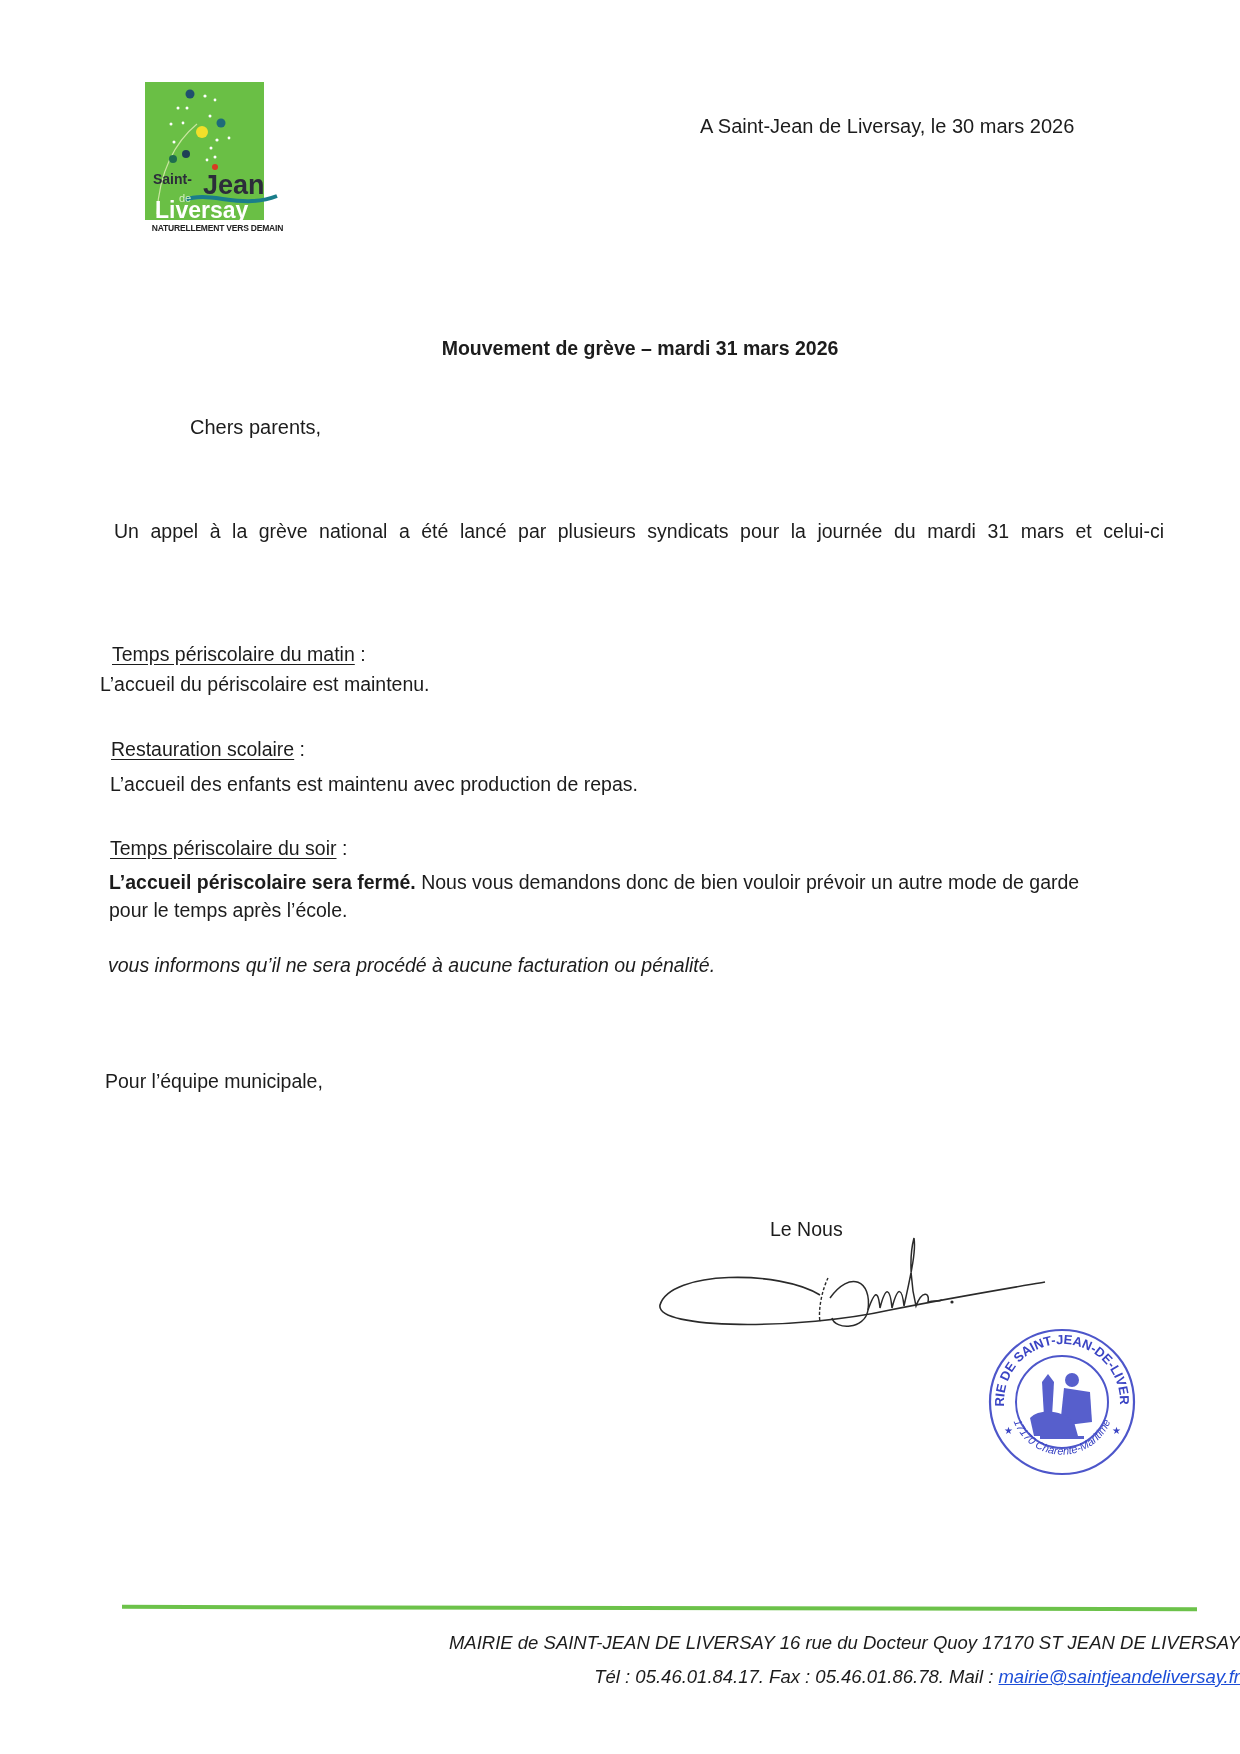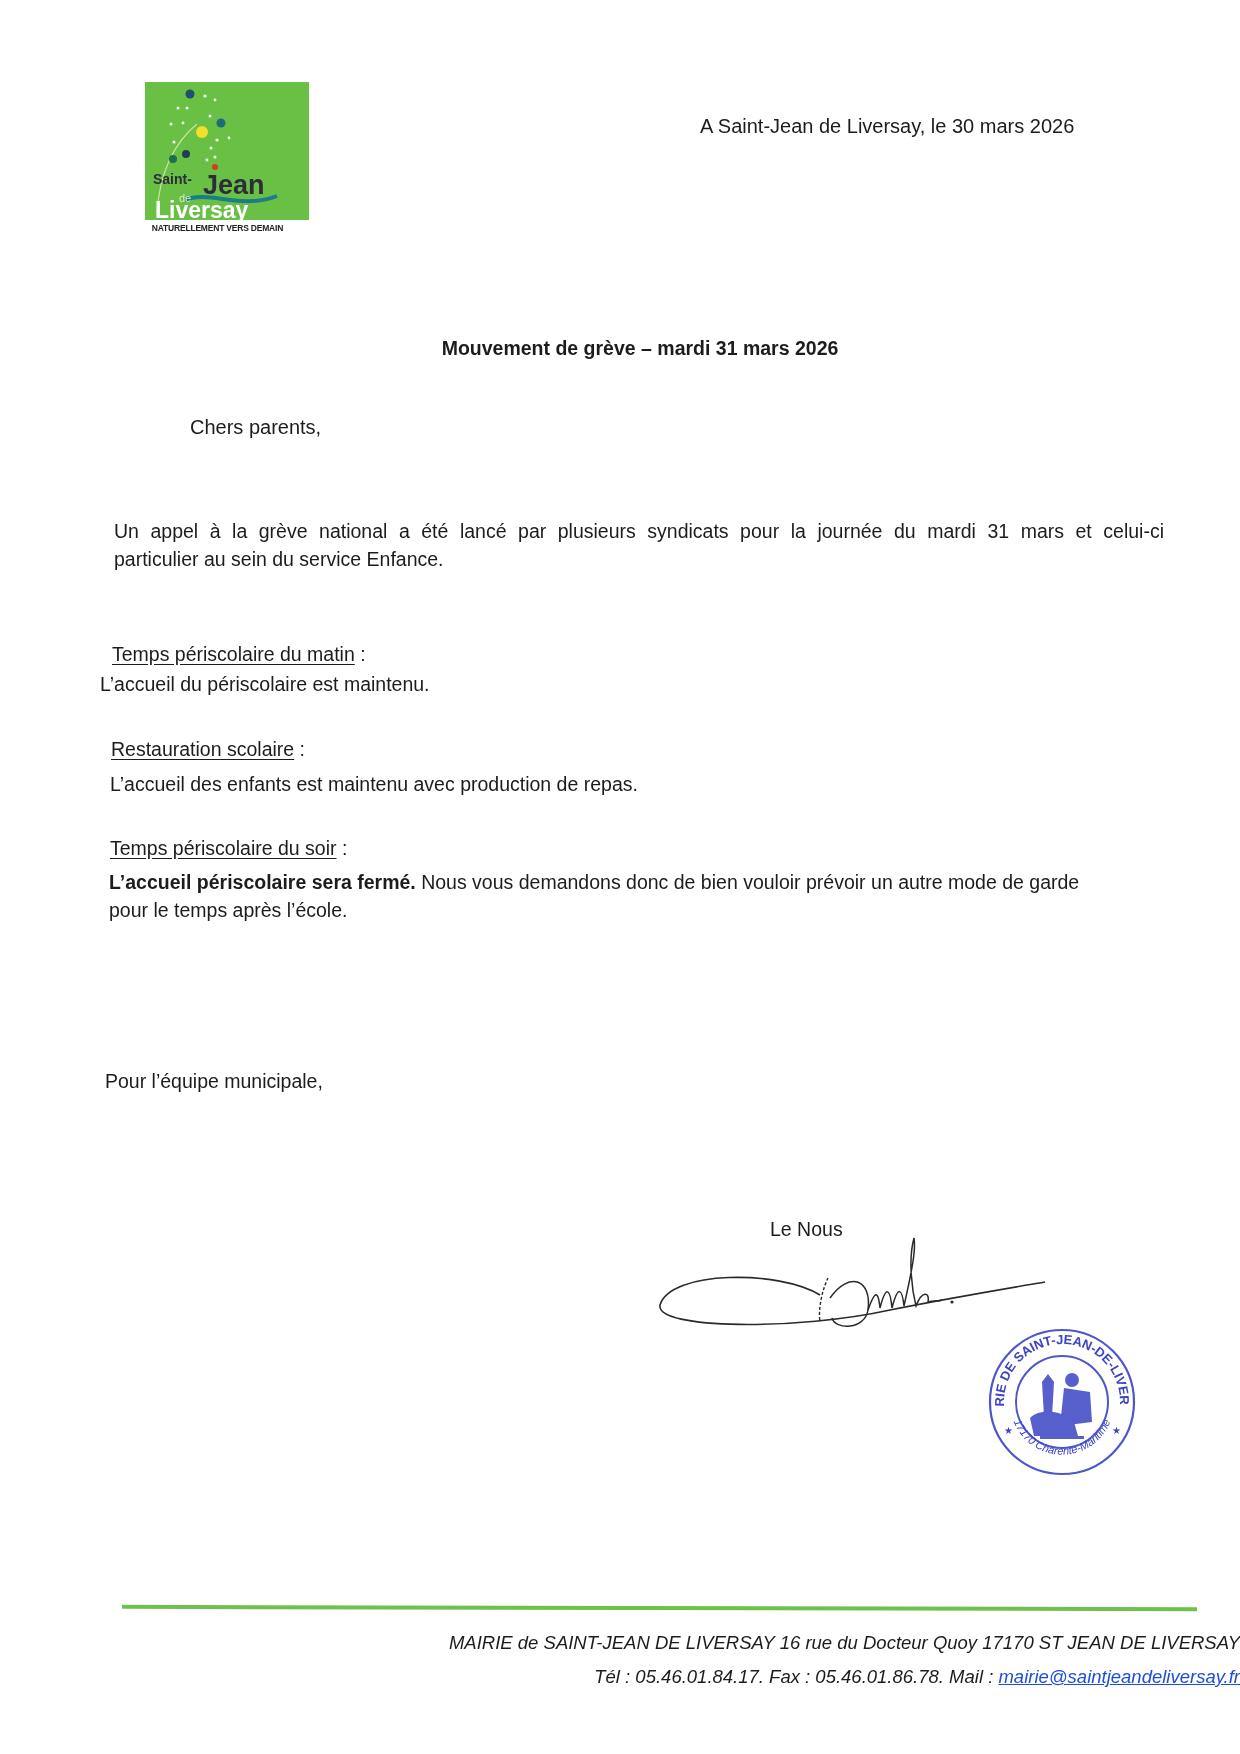--- a/index.html
+++ b/index.html
@@ -3,21 +3,21 @@
 <meta charset="utf-8">
 <style>
   html, body { margin: 0; padding: 0; }
   body {
     width: 1240px; height: 1754px; background: #ffffff; position: relative; overflow: hidden;
     font-family: "Liberation Sans", "DejaVu Sans", sans-serif; color: #1c1c1c;
   }
   .abs { position: absolute; }
   .txt { font-size: 19.5px; line-height: 28px; white-space: nowrap; }
   .logo {
-    left: 145px; top: 82px; width: 164px; height: 138px; background: #6abf45;
+    left: 145px; top: 82px; width: 119px; height: 138px; background: #6abf45;
   }
   .logo svg { display: block; }
   .tagline {
     left: 140px; top: 223px; width: 155px; font-size: 8.5px; font-weight: bold; letter-spacing: -0.2px;
     color: #222; text-align: center; white-space: nowrap; font-family: "Liberation Sans", sans-serif;
   }
   .date { left: 700px; top: 115px; font-size: 20px; }
   .title { left: 0; width: 1280px; top: 337px; text-align: center; font-size: 19.5px; font-weight: bold; }
   .greeting { left: 190px; top: 416px; font-size: 20px; }
   .para1 { left: 114px; top: 517px; width: 1050px; font-size: 19.5px; line-height: 28px; text-align: justify; }
@@ -73,21 +73,20 @@
 <div class="abs tagline">NATURELLEMENT VERS DEMAIN</div>
 
 <div class="abs date">A Saint-Jean de Liversay, le 30 mars 2026</div>
 
 <div class="abs title">Mouvement de grève – mardi 31 mars 2026</div>
 
 <div class="abs greeting">Chers parents,</div>
 
 <div class="abs para1">
   <span class="line j">Un appel à la grève national a été lancé par plusieurs syndicats pour la journée du mardi 31 mars et celui-ci</span>
-  <span class="line">particulier au sein du service Enfance.</span>
 </div>
 
 <div class="abs txt sec-head" style="left:112px; top:640px;">
   <span class="u">Temps périscolaire du matin</span><span> :</span>
 </div>
 <div class="abs txt" style="left:100px; top:670px;">L’accueil du périscolaire est maintenu.</div>
 
 <div class="abs txt sec-head" style="left:111px; top:735px;">
   <span class="u">Restauration scolaire</span><span> :</span>
 </div>
@@ -95,20 +94,21 @@
 
 <div class="abs txt sec-head" style="left:110px; top:834px;">
   <span class="u">Temps périscolaire du soir</span><span> :</span>
 </div>
 <div class="abs txt" style="left:109px; top:868px; width:1040px;">
   <span class="bold">L’accueil périscolaire sera fermé.</span><span> Nous vous demandons donc de bien vouloir prévoir un autre mode de garde</span>
 </div>
 <div class="abs txt" style="left:109px; top:896px;">pour le temps après l’école.</div>
 
 <div class="abs note italic">
+  <span class="line">vous informons qu’il ne sera procédé à aucune facturation ou pénalité.</span>
 </div>
 
 <div class="abs closing">Pour l’équipe municipale,</div>
 
 <div class="abs mayor">Le Nous</div>
 
 <div class="abs signature">
   <svg width="410" height="120" viewBox="0 0 410 120">
     <path d="M170 65 C 130 40, 20 40, 10 75 C 5 100, 150 100, 240 80 C 300 68, 360 58, 395 52" stroke="#2a2a2a" stroke-width="1.6" fill="none"></path>
     <path d="M178 48 C 172 60, 168 80, 170 92" stroke="#2a2a2a" stroke-width="1.4" fill="none" stroke-dasharray="3 2"></path>

